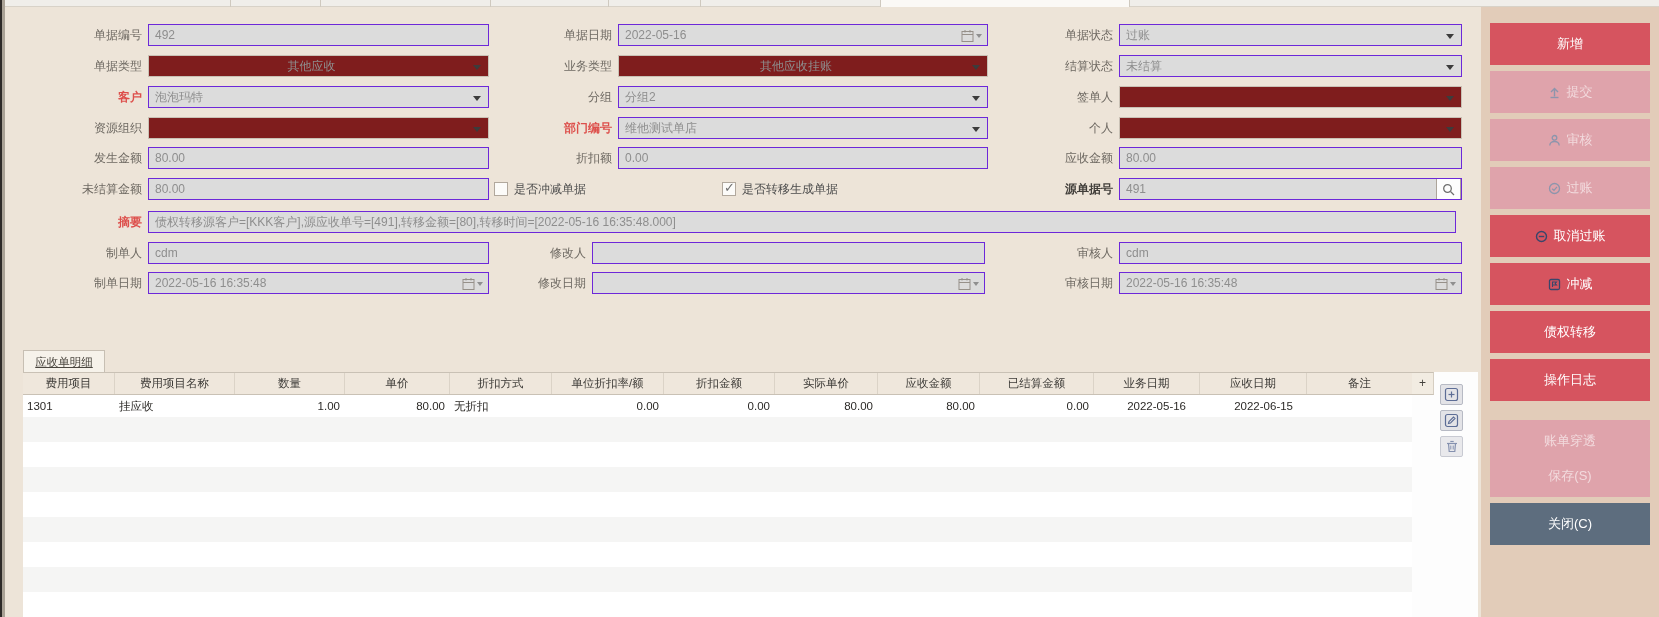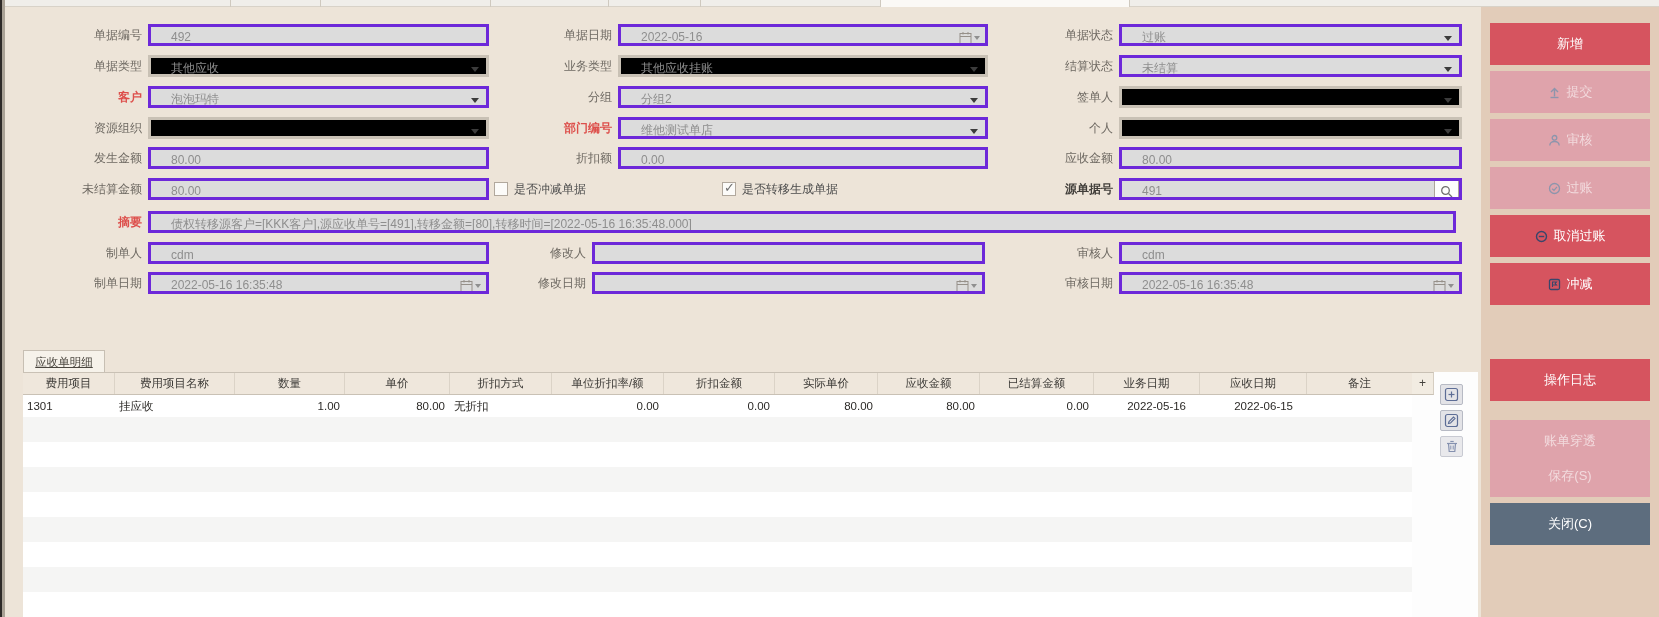--- a/index.html
+++ b/index.html
@@ -19,22 +19,22 @@
   .colC{left:985px;width:477px;}
   .r1{top:24px}.r2{top:55px}.r3{top:86px}.r4{top:117px}.r5{top:147px}.r6{top:178px}
   .rSum{top:211px}.r7{top:242px}.r8{top:272px}
   .lbl{flex:0 0 114px;text-align:right;font-size:12px;color:#6e6962;padding-right:6px;white-space:nowrap;}
   .colB .lbl{flex-basis:138px;}
   .colB.short-label .lbl{flex-basis:112px;}
   .colC .lbl{flex-basis:134px;}
   .lbl.req{color:#dd4f4b;font-weight:bold;}
   .lbl.bold{color:#413e3a;font-weight:bold;}
   .ctl{position:relative;flex:1 1 auto;height:22px;line-height:20px;border:1px solid #aca success;}
-  .ctl{border:3px solid #6d28d9;background:#dcdcdc;font-size:12px;color:#8e8e8e;padding:0 20px;white-space:nowrap;overflow:hidden;}
-  .ctl.light{background:#000000;border-color:#c9c1b5;}
+  .ctl{border:1px solid #6d28d9;background:#dcdcdc;font-size:12px;color:#8e8e8e;padding:0 6px;white-space:nowrap;overflow:hidden;}
+  .ctl.light{background:#7f1d1d;border-color:#c9c1b5;text-align:center;}
   .ctl.sel{padding-right:20px;}
   .arrow{position:absolute;right:7px;top:9px;width:0;height:0;border-left:4px solid transparent;border-right:4px solid transparent;border-top:5px solid #3c3c3c;}
   .calwrap{position:absolute;right:5px;top:4px;display:flex;align-items:center;gap:2px;}
   .cal-caret{width:0;height:0;border-left:3px solid transparent;border-right:3px solid transparent;border-top:4px solid #8f8f8f;}
   .searchbtn{position:absolute;right:0;top:-1px;width:25px;height:22px;background:#fdfdfd;border:1px solid #aca49a;display:flex;align-items:center;justify-content:center;}
   .summary .ctl{flex:none;width:1308px;}
 
   
   .cbgroup{position:absolute;top:178px;display:flex;align-items:center;height:22px;}
   .cb{width:14px;height:14px;background:#fcfbf9;border:1px solid #b1a89d;margin-right:6px;position:relative;}
@@ -368,20 +368,23 @@
     </div>
     <div class="sbtn b5">
       <span class="ic">
           <svg width="13" height="13" viewBox="0 0 13 13">
             <rect x="1.5" y="1.5" width="10" height="10" rx="1.5" fill="none" stroke="currentColor" stroke-width="1.3"></rect>
             <path d="M4.5 9 V4 h4 l-1.3 1.5 L8.5 7 h-4" fill="none" stroke="currentColor" stroke-width="1.1"></path>
           </svg>
         </span>
       <span>冲减</span>
     </div>
+    <div class="sbtn b6">
+        <span>债权转移</span>
+      </div>
     <div class="sbtn b7">
         <span>操作日志</span>
       </div>
     <div class="sbtn b8 disabled">
         <span>账单穿透</span>
       </div>
     <div class="sbtn b9 disabled">
         <span>保存(S)</span>
       </div>
     <div class="sbtn b10 dark">

